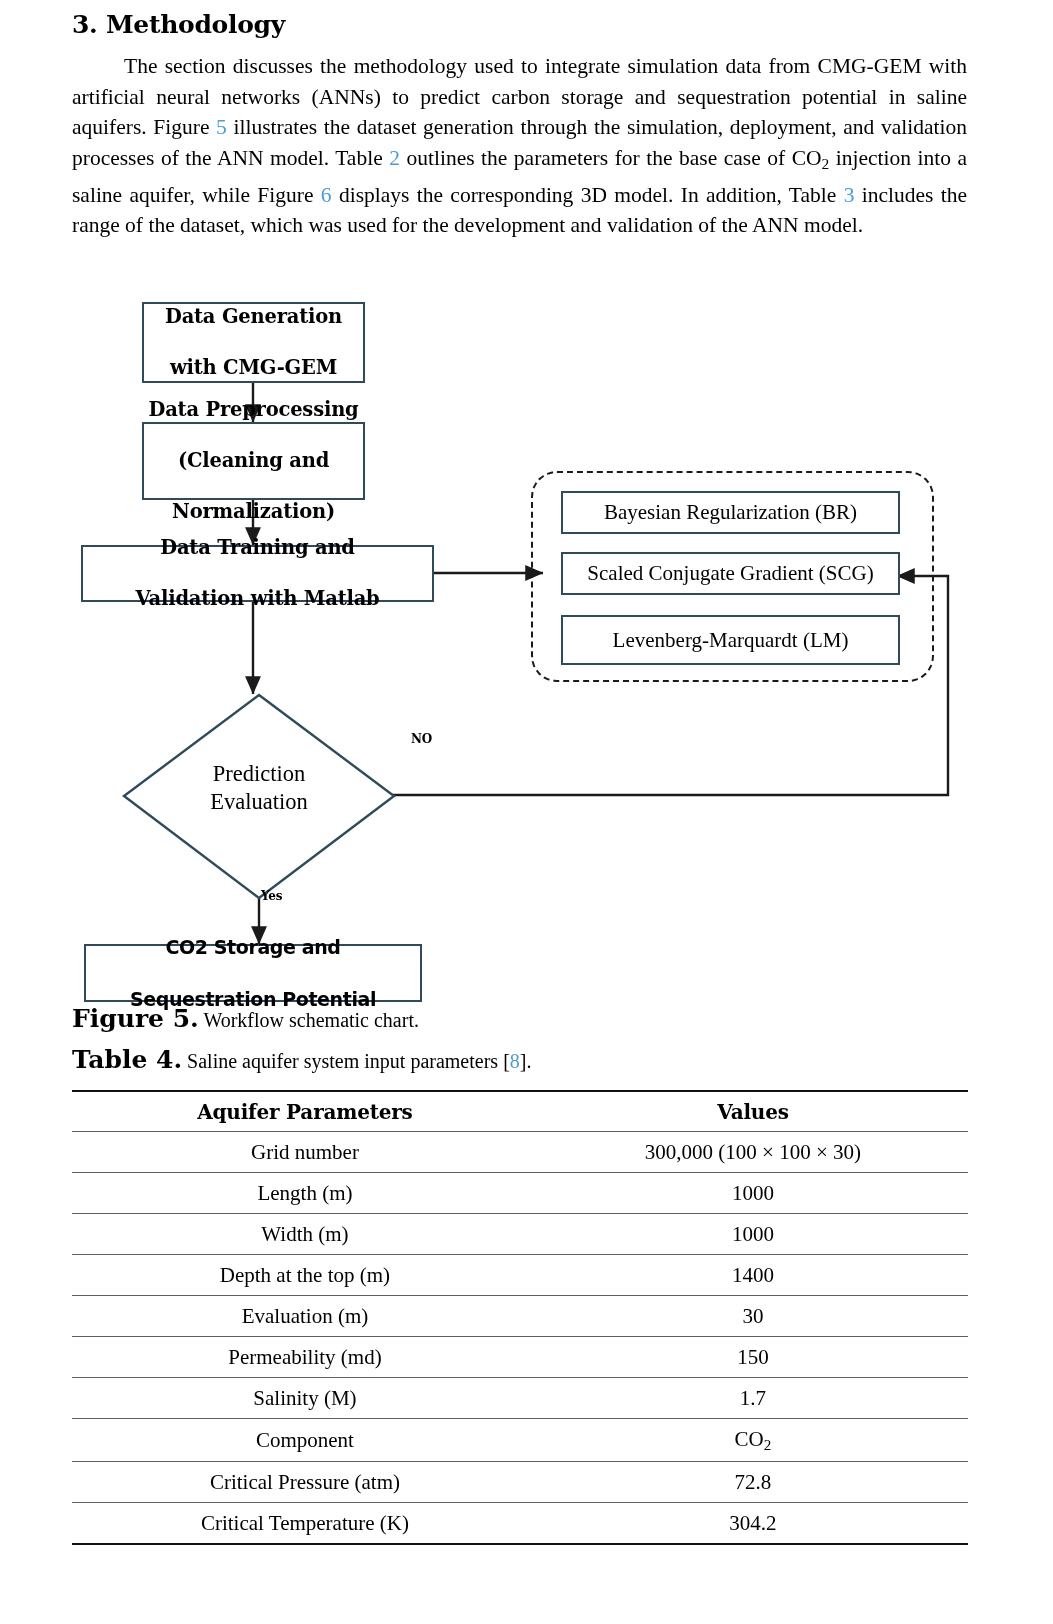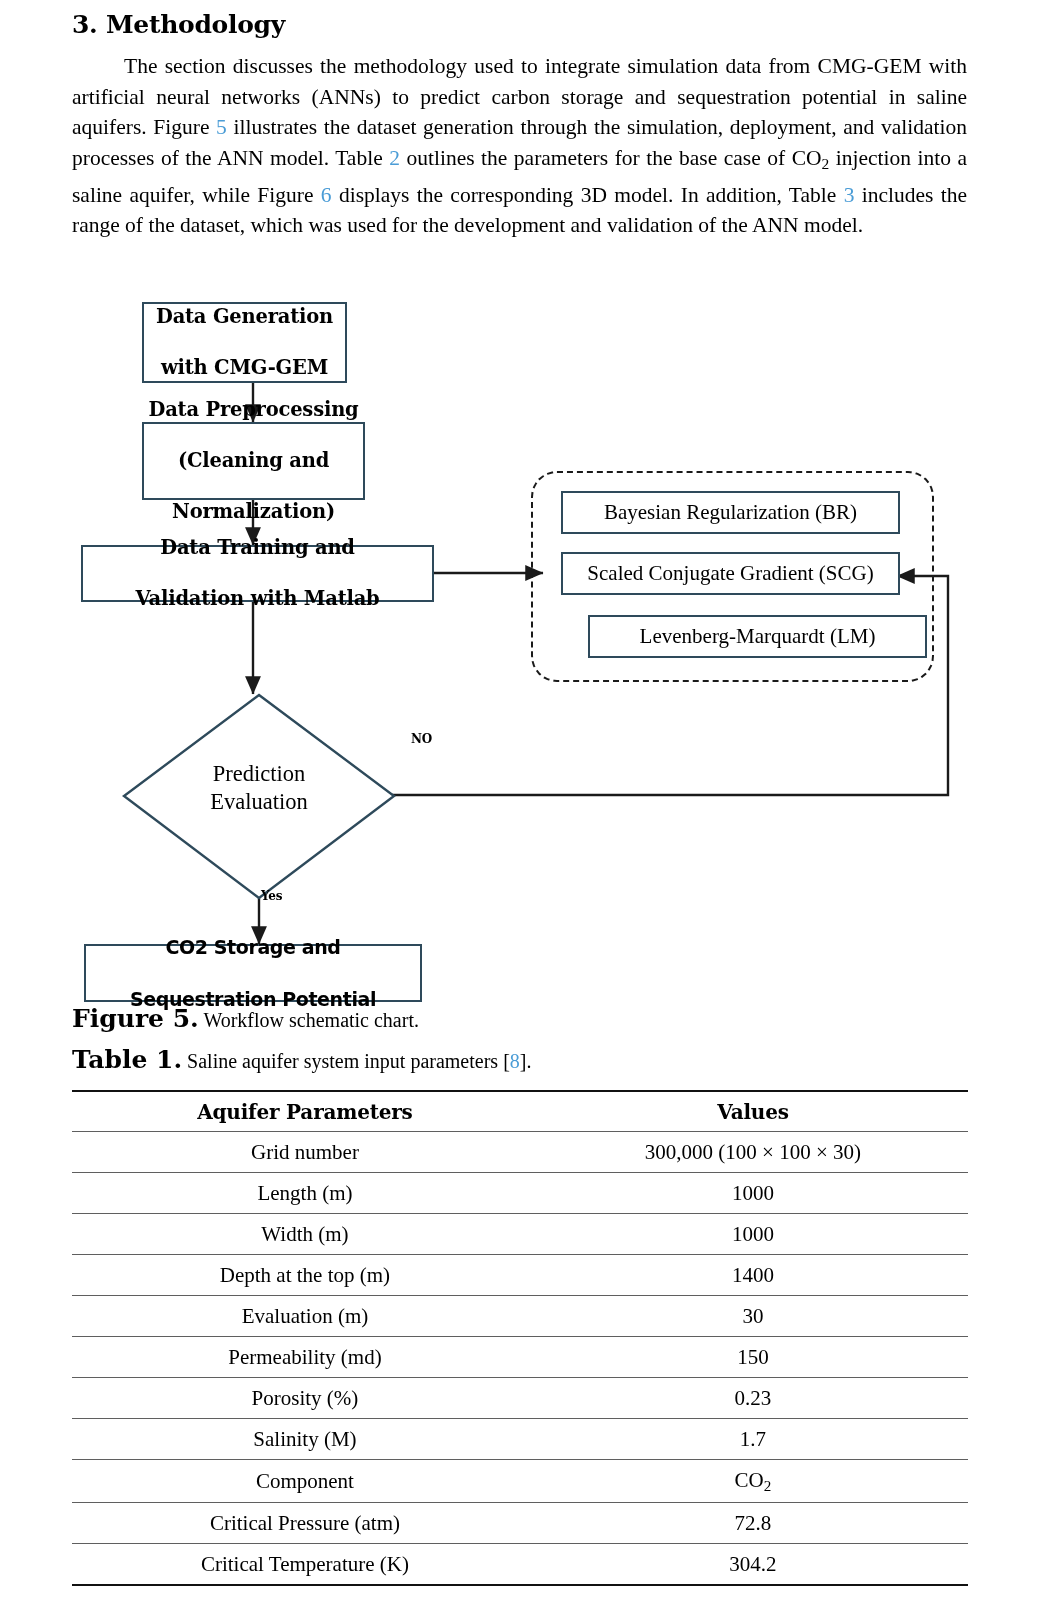--- a/index.html
+++ b/index.html
@@ -178,21 +178,21 @@
 
     <line x1="434" y1="291" x2="543" y2="291" stroke="#1a1a1a" stroke-width="2.4" marker-end="url(#ah)"></line>
 
     <line x1="253" y1="320" x2="253" y2="412" stroke="#1a1a1a" stroke-width="2.4" marker-end="url(#ah)"></line>
 
     <line x1="259" y1="613" x2="259" y2="662" stroke="#1a1a1a" stroke-width="2.4" marker-end="url(#ah)"></line>
 
     <path d="M386,513 L948,513 L948,294 L897,294" fill="none" stroke="#1a1a1a" stroke-width="2.4" marker-end="url(#ah)"></path>
   </svg>
 
-  <div class="fbox bold-serif" style="left:142px; top:20px; width:205px; height:81px;">
+  <div class="fbox bold-serif" style="left:142px; top:20px; width:223px; height:81px;">
     <span>
       <span>Data Generation</span><br>
       <span>with CMG-GEM</span>
     </span>
   </div>
 
   <div class="fbox bold-serif" style="left:142px; top:140px; width:223px; height:78px;">
     <span>
       <span>Data Preprocessing</span><br>
       <span>(Cleaning and</span><br>
@@ -208,21 +208,21 @@
   </div>
 
   <div class="dashed-group" style="left:531px; top:189px; width:403px; height:211px;"></div>
 
   <div class="fbox plain-serif" style="left:561px; top:209px; width:339px; height:43px;">
     <span>Bayesian Regularization (BR)</span>
   </div>
   <div class="fbox plain-serif" style="left:561px; top:270px; width:339px; height:43px;">
     <span>Scaled Conjugate Gradient (SCG)</span>
   </div>
-  <div class="fbox plain-serif" style="left:588px; top:333px; width:339px; height:43px;">
+  <div class="fbox plain-serif" style="left:561px; top:333px; width:339px; height:50px;">
     <span>Levenberg-Marquardt (LM)</span>
   </div>
 
   <svg width="280" height="215" style="position:absolute;left:119px;top:408px;">
     <polygon points="140,5 275,106 140,208 5,106" fill="#ffffff" stroke="#2e4a5b" stroke-width="2.4"></polygon>
   </svg>
   <div class="diamond-label" style="left:159px; top:478px; width:200px;">
     <span>Prediction</span><br>
     <span>Evaluation</span>
   </div>
@@ -236,21 +236,21 @@
       <span>Sequestration Potential</span>
     </span>
   </div>
 </div>
 
 <div class="caption" style="top:1006px;">
   <b>Figure 5.</b><span> Workflow schematic chart.</span>
 </div>
 
 <div class="caption" style="top:1047px;">
-  <b>Table 1.</b><span> Saline aquifer system input parameters [</span><span class="ref-link">8</span><span>].</span>
+  <b>Table 4.</b><span> Saline aquifer system input parameters [</span><span class="ref-link">8</span><span>].</span>
 </div>
 
 <div class="tbl-wrap">
   <table class="params">
     <colgroup>
         <col class="c1">
         <col class="c2">
       </colgroup>
     <thead>
       <tr>
@@ -277,24 +277,20 @@
         </tr>
         <tr>
           <td>Evaluation (m)</td>
           <td>30</td>
         </tr>
         <tr>
           <td>Permeability (md)</td>
           <td>150</td>
         </tr>
         <tr>
-          <td>Porosity (%)</td>
-          <td>0.23</td>
-        </tr>
-        <tr>
           <td>Salinity (M)</td>
           <td>1.7</td>
         </tr>
         <tr>
           <td>Component</td>
           <td>CO<sub>2</sub></td>
         </tr>
         <tr>
           <td>Critical Pressure (atm)</td>
           <td>72.8</td>

